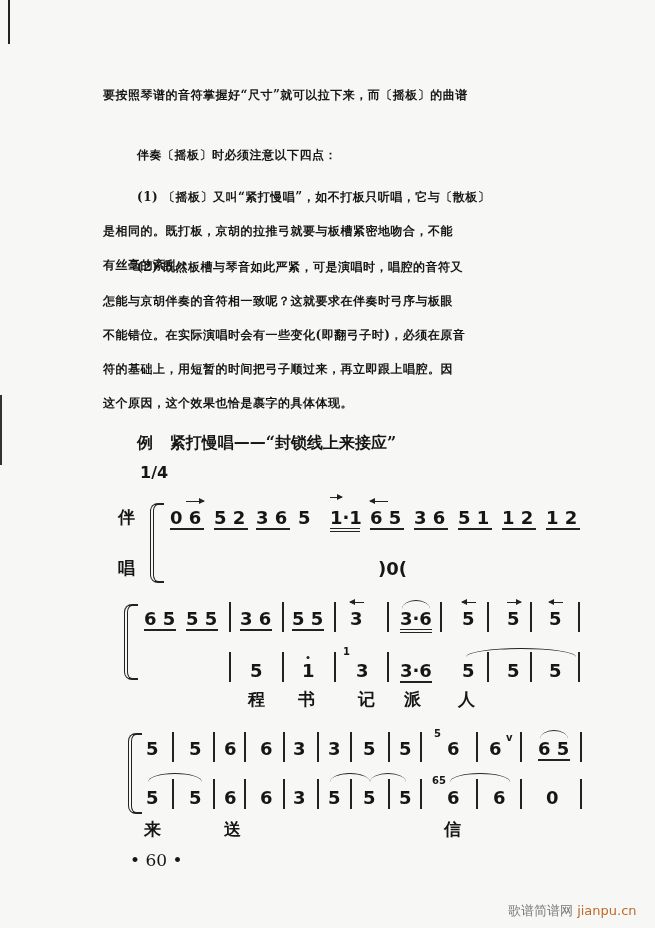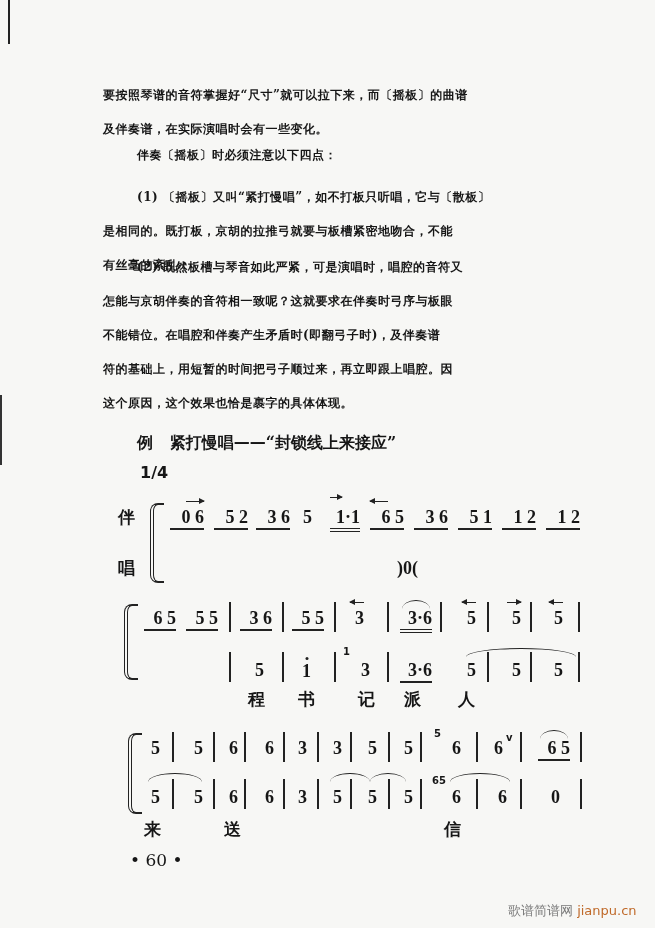--- a/index.html
+++ b/index.html
@@ -36,21 +36,21 @@
   .bracket {
     position: absolute; border-left: 4px double #222; border-top: 2px solid #222; border-bottom: 2px solid #222;
     border-radius: 8px 0 0 8px; width: 10px;
   }
 
   .staff-row {
     position: absolute; font-family: "DejaVu Sans", sans-serif; font-weight: bold; font-size: 18px;
     white-space: nowrap;
   }
   .note {
-    position: absolute; text-align: right; font-family: Liberation Serif, serif;
+    position: absolute; text-align: left;
   }
   .ul { border-bottom: 2px solid #222; }
   .dul { border-bottom: 4px double #222; }
   .dot-above { position: relative; }
   .dot-above::before {
     content: ""; position: absolute; left: 50%; top: -4px; width: 3px; height: 3px; background: #222; border-radius: 50%;
     transform: translateX(-50%);
   }
   .arrow-r, .arrow-l {
     position: absolute; height: 1px; background: #222;
@@ -78,37 +78,36 @@
   .watermark .domain { color: #c06a2a; }
 </style>
 </head>
 <body>
 
 <div class="page-edge"></div>
 <div class="page-edge2"></div>
 
 <div class="para" style="top:78px;">
   <span class="line">要按照琴谱的音符掌握好“尺寸”就可以拉下来，而〔摇板〕的曲谱</span>
-  <span class="line">及伴奏谱，在实际演唱时会有一些变化。</span>
 </div>
 
 <div class="para indent" style="top:138px;">
   <span class="line">伴奏〔摇板〕时必须注意以下四点：</span>
 </div>
 
 <div class="para" style="top:180px;">
   <span class="line indent">(1) 〔摇板〕又叫“紧打慢唱”，如不打板只听唱，它与〔散板〕</span>
   <span class="line">是相同的。既打板，京胡的拉推弓就要与板槽紧密地吻合，不能</span>
   <span class="line">有丝毫的紊乱；</span>
 </div>
 
 <div class="para" style="top:250px;">
   <span class="line indent">(2) 既然板槽与琴音如此严紧，可是演唱时，唱腔的音符又</span>
   <span class="line">怎能与京胡伴奏的音符相一致呢？这就要求在伴奏时弓序与板眼</span>
-  <span class="line">不能错位。在唱腔和伴奏产生矛盾时(即翻弓子时)，及伴奏谱</span>
+  <span class="line">不能错位。在实际演唱时会有一些变化(即翻弓子时)，必须在原音</span>
   <span class="line">符的基础上，用短暂的时间把弓子顺过来，再立即跟上唱腔。因</span>
   <span class="line">这个原因，这个效果也恰是裹字的具体体现。</span>
 </div>
 
 <div class="example-title">
   <span>例</span>&nbsp;&nbsp;&nbsp;<span>紧打慢唱——“封锁线上来接应”</span>
 </div>
 <div class="time-sig">1/4</div>
 
 <div class="part-label" style="left:118px; top:506px;">伴</div>

